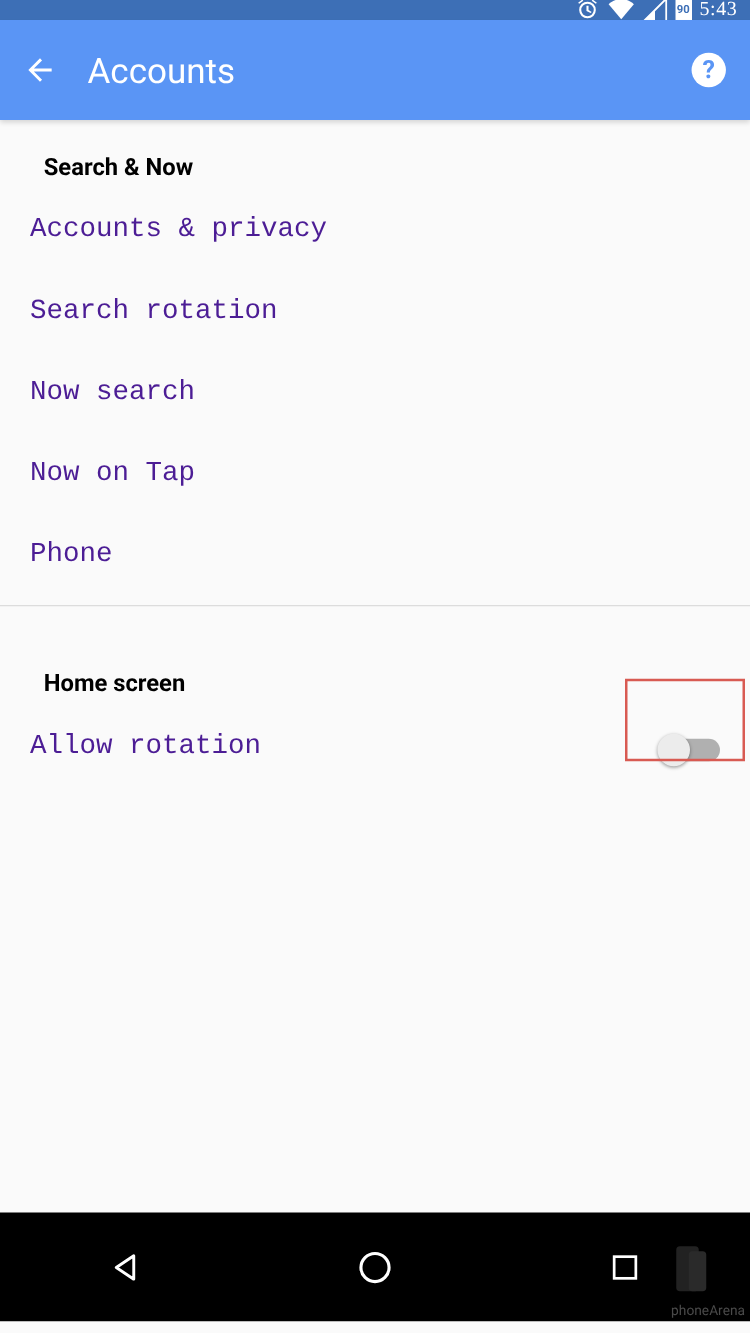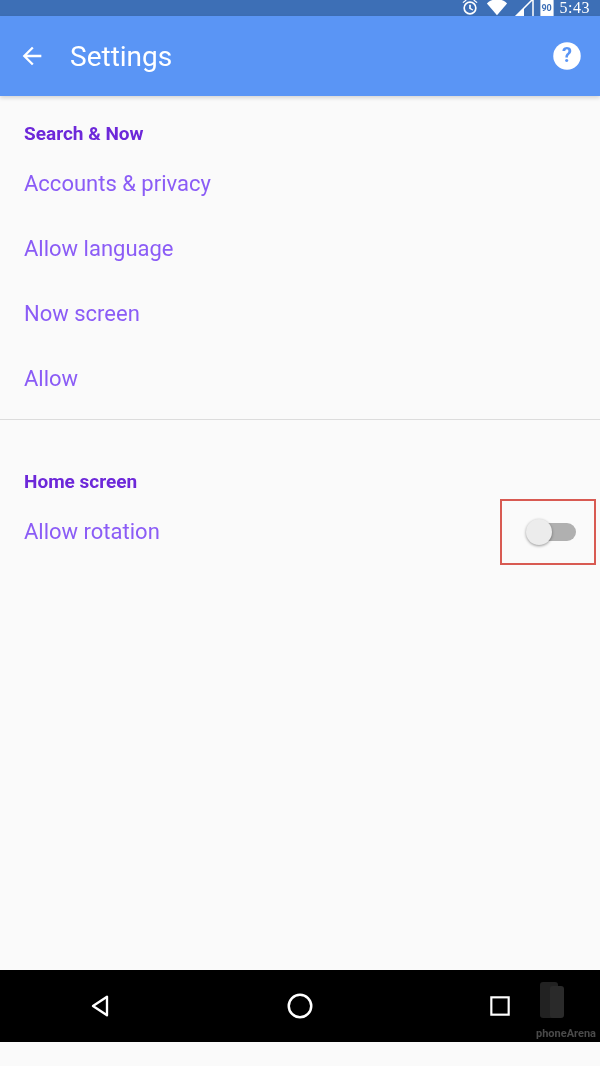--- a/index.html
+++ b/index.html
@@ -9,35 +9,35 @@
     .status-bar .clock { font-size: 16px; font-weight: 400; letter-spacing: 0.5px; font-family: Liberation Serif, serif; }
     .status-icon { display:inline-flex; align-items:center; justify-content:center; }
 
     .app-bar { height: 80px; background: #5a95f5; display: flex; align-items: center; padding: 0 18px; color: #fff; box-shadow: 0 2px 4px rgba(0,0,0,0.15); position: relative; }
     .app-bar .back { margin-right: 24px; display:flex; align-items:center; }
     .app-bar .title { font-size: 28px; font-weight: 400; }
     .app-bar .help { position: absolute; right: 18px; display:flex; align-items:center; }
 
     .content { height: 874px; overflow-y: hidden; background: #fafafa; }
 
-    .section-header { padding: 26px 24px 6px; font-size: 19px; font-weight: 700; color: #6d28d9; }
+    .section-header { padding: 26px 35px 6px; font-size: 19px; font-weight: 700; color: #000000; }
 
     .item { padding: 20px 24px; display: flex; align-items: center; justify-content: space-between; }
-    .item .label { font-size: 22px; color: #8b5cf6; }
+    .item .label { font-size: 22px; color: #4c1d95; font-family: Liberation Mono, monospace; }
 
     .divider { height: 1px; background: #dcdcdc; margin-top: 8px; }
     .spacer { height: 24px; }
 
     .toggle { position: relative; width: 46px; height: 18px; background: #b0b0b0; border-radius: 10px; }
     .toggle .knob { position: absolute; width: 26px; height: 26px; border-radius: 50%; left: -4px; top: -4px;
       background: #ececec; box-shadow: 0 1px 3px rgba(0,0,0,0.4); }
 
     .highlight-box { position: absolute; border: 2px solid #d85a52; width: 96px; height: 66px; right: 4px; pointer-events: none; }
 
-    .nav-bar { height: 72px; background: #000; display: flex; align-items: center; justify-content: space-around; position: relative; font-weight: bold; }
+    .nav-bar { height: 87px; background: #000; display: flex; align-items: center; justify-content: space-around; position: relative; }
     .nav-btn { display:flex; align-items:center; justify-content:center; width:48px; height:48px; }
 
     .watermark { position:absolute; right:4px; bottom:2px; color:#4a4a4a; font-size:11px; }
     .watermark svg { opacity:0.4; }
   </style>
 </head>
 <body>
 
 <div class="status-bar">
   <span class="status-icon">
@@ -64,49 +64,52 @@
   </span>
   <span class="clock">5:43</span>
 </div>
 
 <div class="app-bar">
   <span class="back">
     <svg width="28" height="28" viewBox="0 0 24 24" fill="#fff">
         <path d="M20 11H7.8l5.6-5.6L12 4l-8 8 8 8 1.4-1.4L7.8 13H20z"></path>
       </svg>
   </span>
-  <span class="title">Settings</span>
+  <span class="title">Accounts</span>
   <span class="help">
     <svg width="30" height="30" viewBox="0 0 24 24" fill="#fff">
         <circle cx="12" cy="12" r="11" fill="#fff"></circle>
         <text x="12" y="17" text-anchor="middle" font-size="16" font-weight="bold" fill="#5a95f5">?</text>
       </svg>
   </span>
 </div>
 
 <div class="content">
   <div class="section-header">Search &amp; Now</div>
   <div class="item">
       <span class="label">Accounts &amp; privacy</span>
     </div>
   <div class="item">
-      <span class="label">Allow language</span>
+      <span class="label">Search rotation</span>
     </div>
   <div class="item">
-      <span class="label">Now screen</span>
+      <span class="label">Now search</span>
     </div>
   <div class="item">
-      <span class="label">Allow</span>
+      <span class="label">Now on Tap</span>
+    </div>
+  <div class="item">
+      <span class="label">Phone</span>
     </div>
 
   <div class="divider"></div>
   <div class="spacer"></div>
 
   <div class="section-header">Home screen</div>
-  <div class="item" style="position:relative;">
+  <div class="item" style="position:relative;align-items:flex-end;">
     <span class="label">Allow rotation</span>
     <div class="toggle">
         <div class="knob"></div>
       </div>
     <div class="highlight-box"></div>
   </div>
 </div>
 
 <div class="nav-bar">
   <span class="nav-btn">

